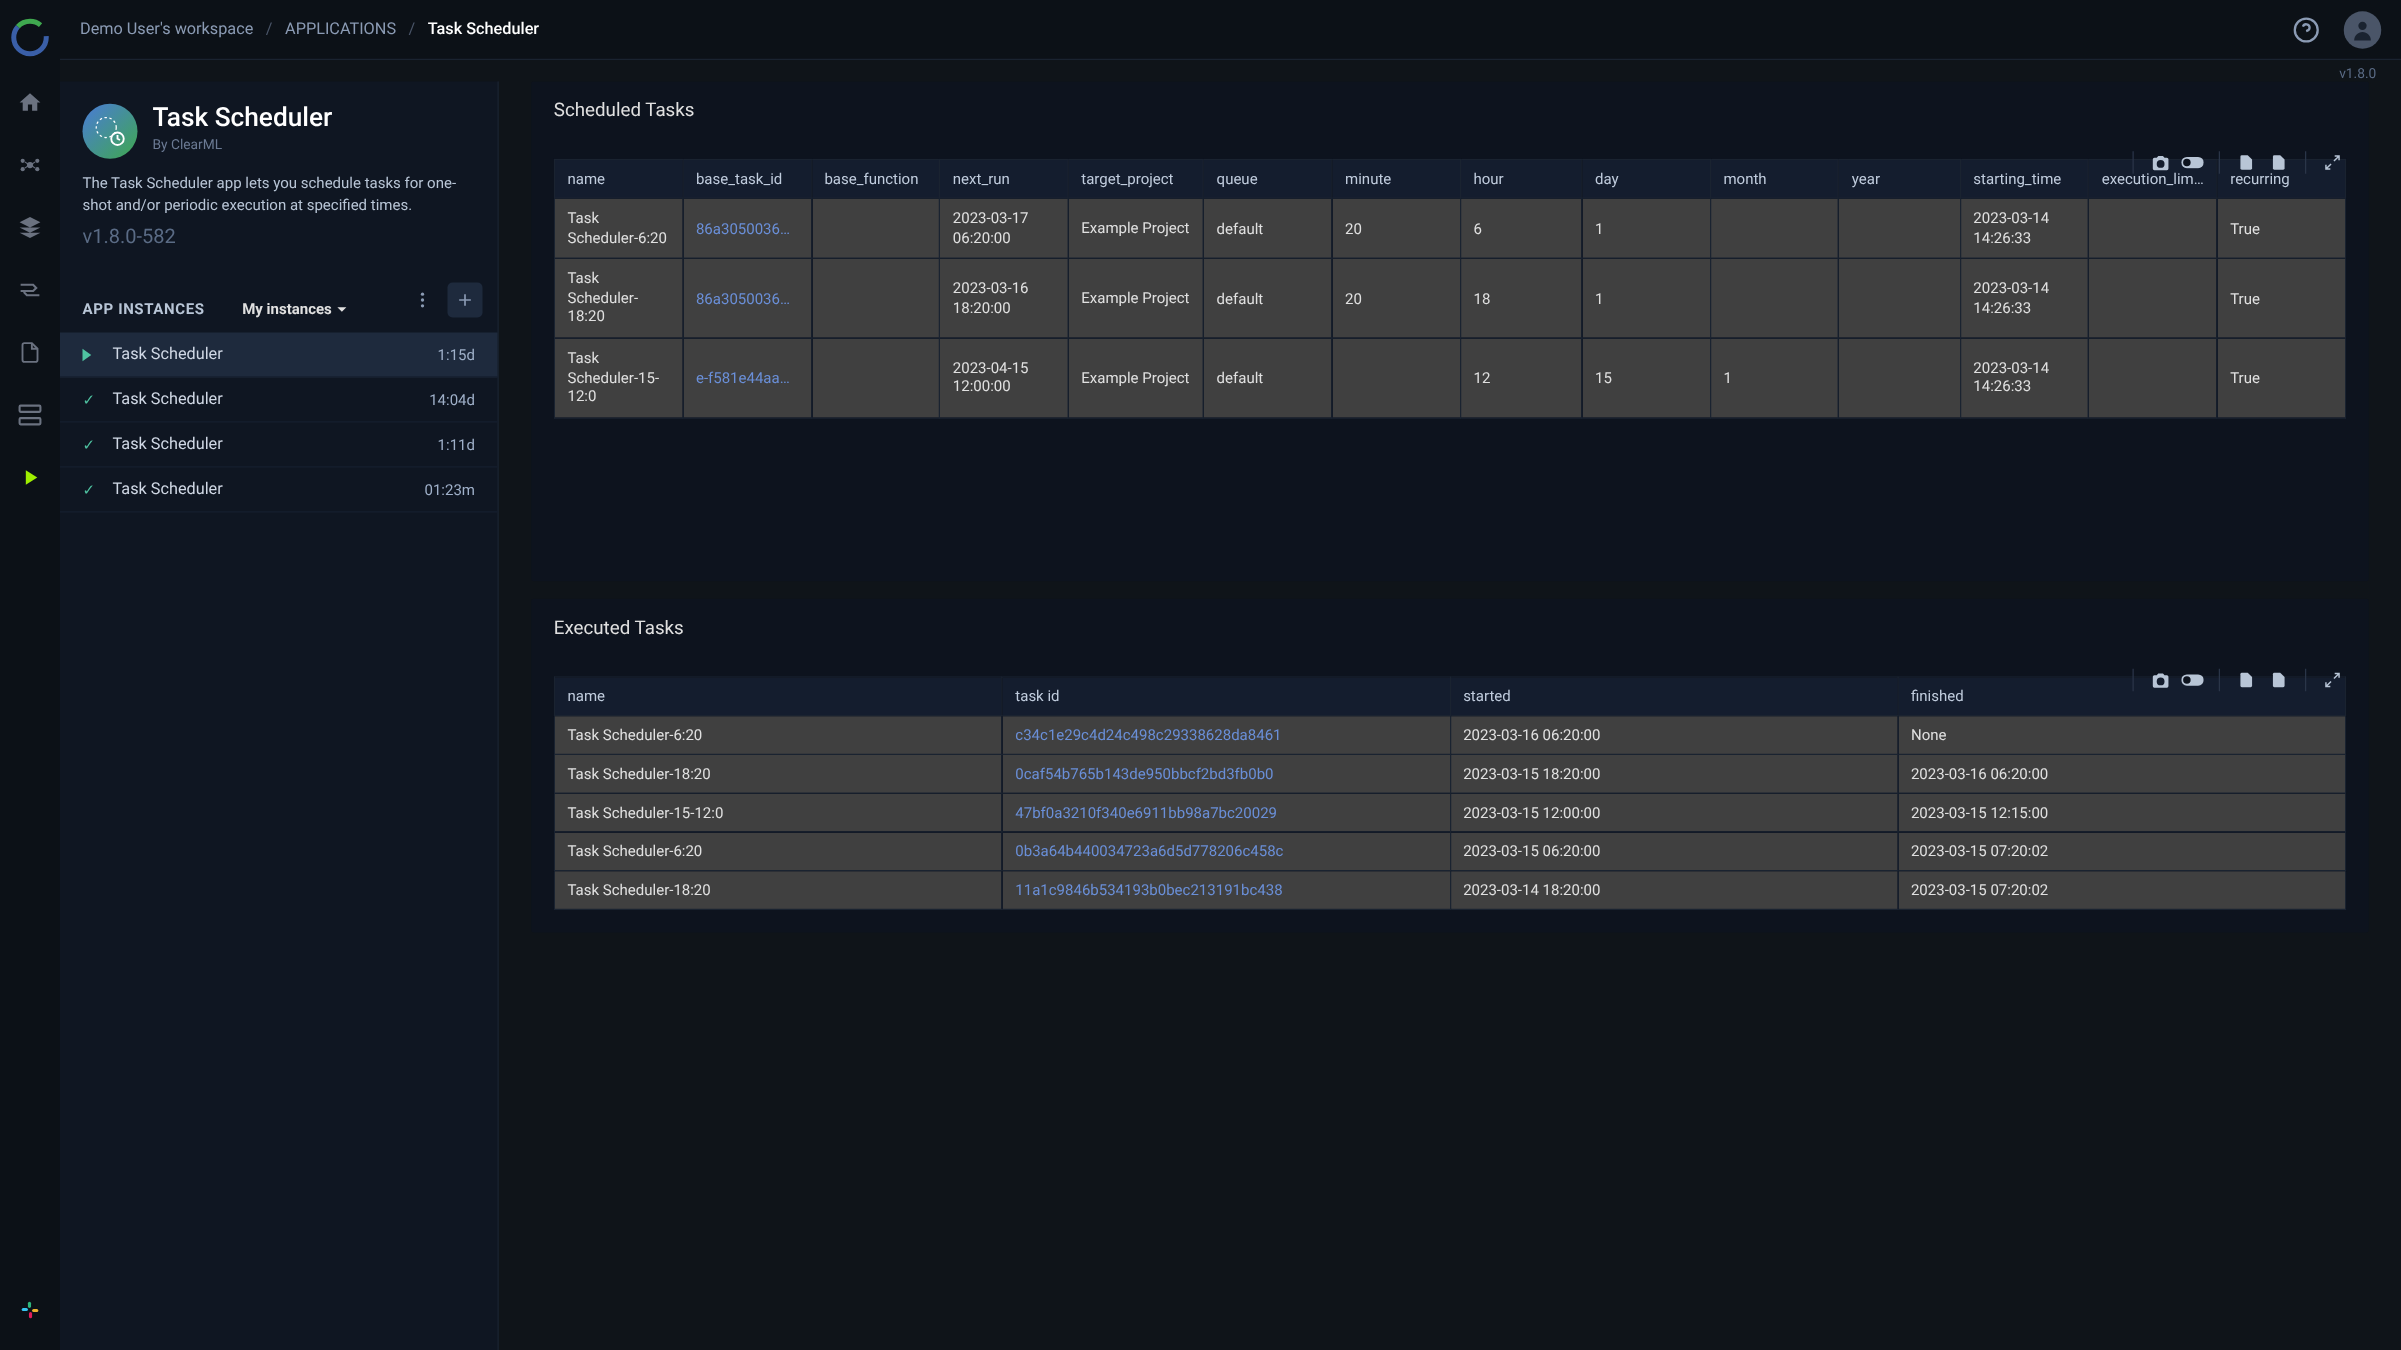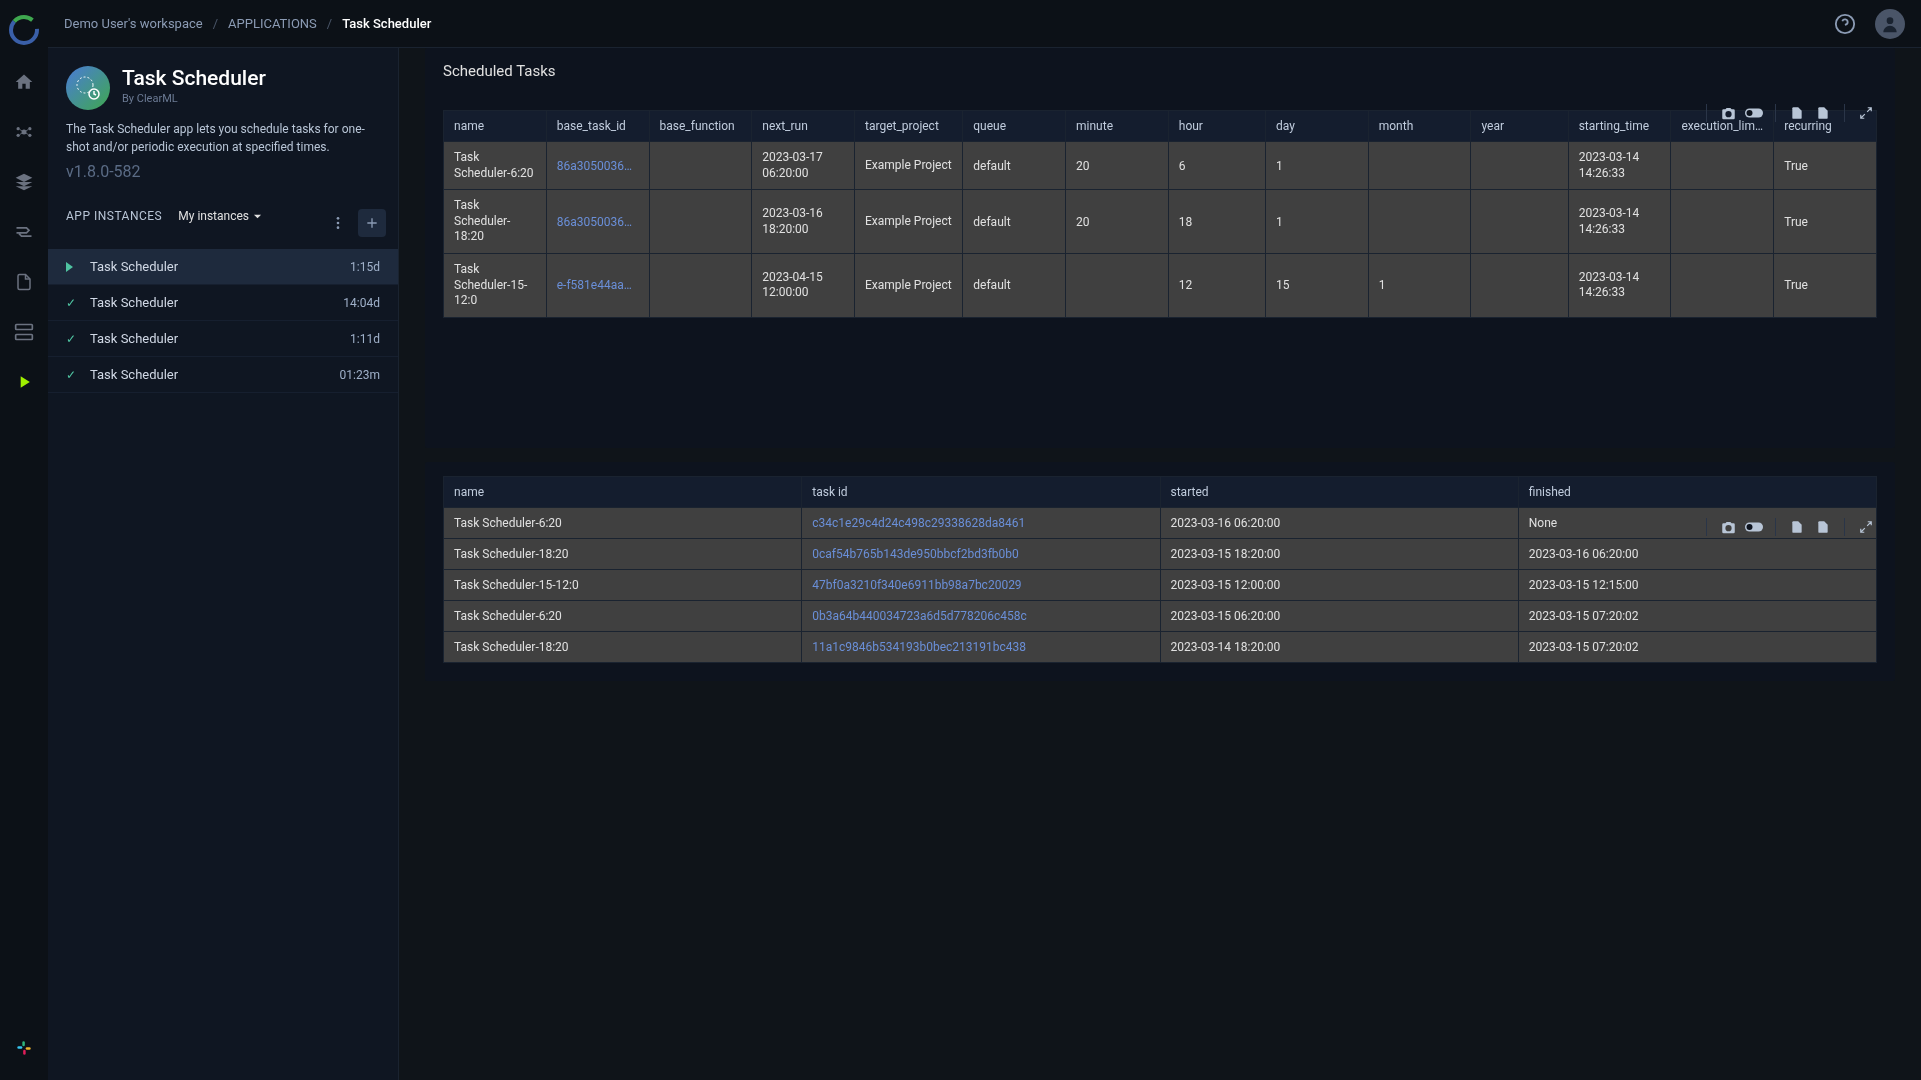--- a/index.html
+++ b/index.html
@@ -61,22 +61,23 @@
   width:44px; height:44px; border-radius:50%;
   background: linear-gradient(135deg,#4a7bd8,#3fa84f);
   display:flex; align-items:center; justify-content:center;
   position:relative;
 }
 .app-title { font-size:21px; font-weight:500; color:#fff; }
 .app-author { font-size:11px; color:#6b7a94; margin-top:2px;}
 .app-desc { font-size:12px; color:#b8c5d6; line-height:1.5; margin-top:10px;}
 .app-ver { font-size:16px; color:#5a6b85; margin-top:6px;}
 .instances-header {
-  display:flex; align-items:flex-start; padding: 18px 12px 12px 18px;
-  gap:16px;
+  display:flex; align-items:flex-end; padding: 18px 12px 12px 18px;
+  gap:30px;
+  font-weight:bold;
 }
 .instances-label { font-size:12px; color:#b8c5d6; letter-spacing:0.5px;}
 .instances-filter { font-size:12px; color:#e0e0e0; cursor:pointer; display:flex; align-items:center; gap:4px;}
 .instances-actions { margin-left:auto; display:flex; gap:6px; align-items:center;}
 .icon-btn {
   width:28px; height:28px; display:flex; align-items:center; justify-content:center;
   cursor:pointer; color:#8b9bb4; border-radius:4px;
 }
 .icon-btn.add { background:#1e2a3d; }
 .instance-list { display:flex; flex-direction:column; }
@@ -226,20 +227,21 @@
           </svg>
         </div>
       <div class="avatar-circle">
           <svg width="20" height="20" viewBox="0 0 24 24" fill="#1a2330">
             <circle cx="12" cy="8" r="4"></circle>
             <path d="M4 22c0-4.4 3.6-8 8-8s8 3.6 8 8"></path>
           </svg>
         </div>
     </div>
   </div>
+  <div class="version-row">v1.8.0</div>
 
   <div class="content-row">
     <div class="left-panel">
       <div class="app-header">
         <div class="app-title-row">
           <div class="app-icon">
             <svg width="26" height="26" viewBox="0 0 26 26">
                 <circle cx="10" cy="10" r="8" fill="none" stroke="#fff" stroke-width="1" stroke-dasharray="2 2"></circle>
                 <circle cx="19" cy="19" r="5" fill="none" stroke="#fff" stroke-width="1.5"></circle>
                 <path d="M19 16v3l2 1" stroke="#fff" stroke-width="1.5" fill="none"></path>
@@ -412,20 +414,21 @@
                   <td class="wrap-cell">2023-03-14 14:26:33</td>
                   <td></td>
                   <td>True</td>
                 </tr>
               </tbody>
             </table>
         </div>
       </div>
 
       <div class="card">
+        <div class="card-title">Executed Tasks</div>
         <div class="card-toolbar">
           <span class="toolbar-sep"></span>
           <div class="tool-icon">
               <svg width="15" height="15" viewBox="0 0 24 24" fill="currentColor">
                 <path d="M20 5h-3l-2-2H9L7 5H4a2 2 0 00-2 2v12a2 2 0 002 2h16a2 2 0 002-2V7a2 2 0 00-2-2zm-8 13a5 5 0 110-10 5 5 0 010 10z"></path>
               </svg>
             </div>
           <div class="tool-icon">
               <svg width="18" height="10" viewBox="0 0 24 12" fill="currentColor">
                 <rect x="0" y="0" width="24" height="12" rx="6"></rect>

